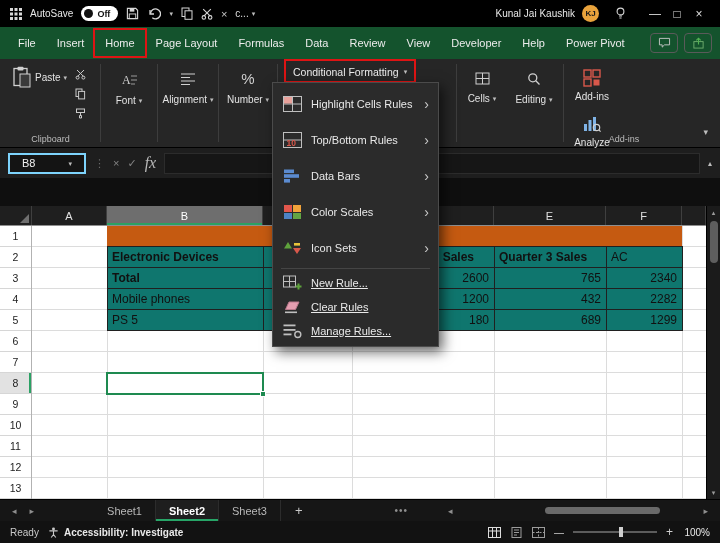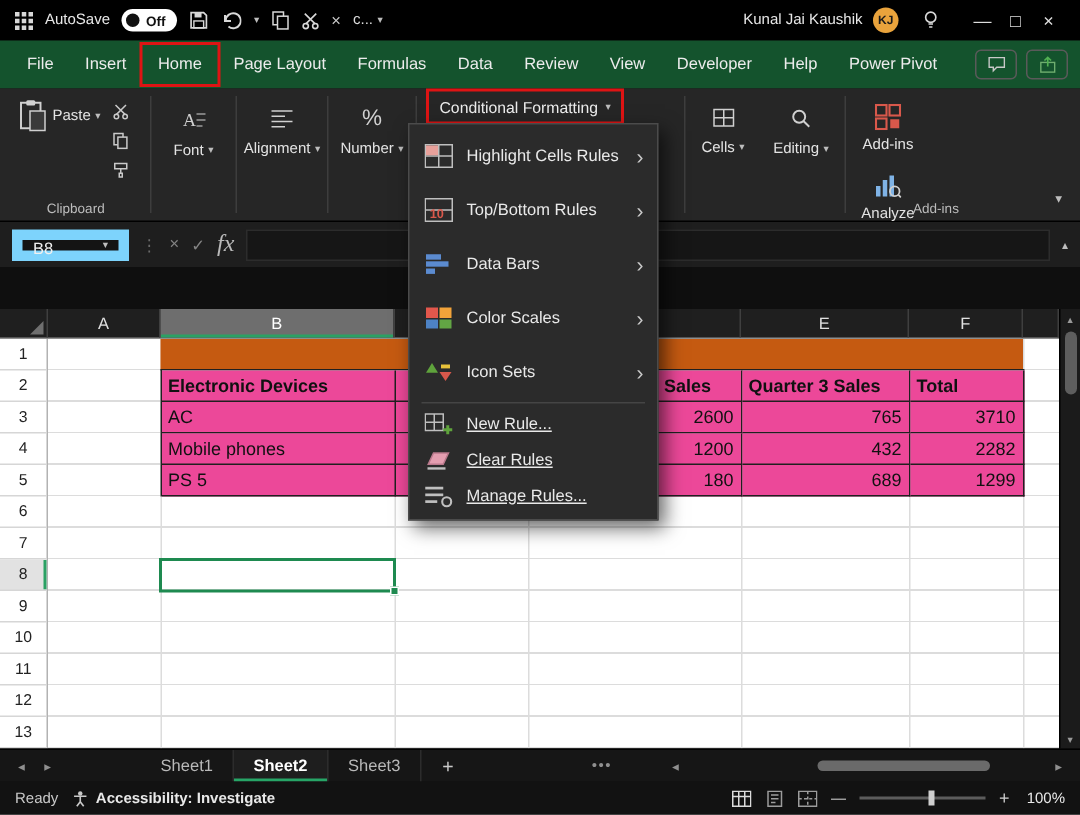--- a/index.html
+++ b/index.html
@@ -38,21 +38,21 @@
   .clabel{font-size:10px;color:#e3e3e3;display:flex;align-items:center;gap:3px;white-space:nowrap}
   .g-styles{width:176px;align-items:flex-start;padding:3px 0 0 10px}
   .cf-btn{position:relative;display:flex;align-items:center;gap:5px;font-size:10.5px;color:#ececec;height:19px;padding:0 4px;white-space:nowrap}
   .cf-btn::after{content:"";position:absolute;left:-5px;top:-3px;right:-5px;bottom:-2px;border:2px solid #DE1414}
   .big-btn{width:54px;display:flex;flex-direction:column;align-items:center;gap:4px;padding-top:10px;font-size:10px;color:#e3e3e3;text-align:center;line-height:1.15}
   .g-addins{width:118px;flex-direction:column;align-items:flex-start;gap:2px}
   .ribbon-collapse{position:absolute;right:12px;bottom:10px;color:#bdbdbd;font-size:9px}
 
   
   .formulabar{position:absolute;top:148px;left:0;width:720px;height:30px;background:#1e1e1e;display:flex;align-items:center;gap:8px;padding:0 8px}
-  .namebox{width:78px;height:21px;background:#141414;border:7px solid #7dd3fc;display:flex;padding:0 7px;font-size:11px;color:#f0f0f0}
+  .namebox{width:78px;height:21px;background:#141414;border:2px solid #7dd3fc;display:flex;align-items:center;padding:0 12px;font-size:11px;color:#f0f0f0}
   .namebox .chev{margin-left:auto}
   .fb-sep{color:#6a6a6a;font-size:11px}
   .fb-ico{color:#848484;font-size:11px}
   .fx{font-style:italic;font-family:"Liberation Serif",serif;font-size:16px;color:#b9b9b9}
   .fb-input{flex:1;height:21px;background:#161616;border:1px solid #2c2c2c}
   .fb-collapse{color:#bdbdbd;font-size:8px}
 
   
   .grid{position:absolute;top:206px;left:0;width:706px;height:293px;background:#fff}
   .colheaders{position:absolute;top:0;left:0;width:706px;height:20px;background:#1f1f1f;display:flex;border-bottom:1px solid #8f8f8f}
@@ -60,21 +60,21 @@
   .corner::after{content:"";position:absolute;right:2px;bottom:2px;border-left:9px solid transparent;border-bottom:9px solid #6f6f6f}
   .colh{height:100%;border-right:1px solid #3f3f3f;display:flex;align-items:center;justify-content:center;font-size:11px;color:#e0e0e0}
   .colh.sel{background:#6e6e6e;box-shadow:inset 0 -2px 0 #2BA164;color:#fff}
   .rowheaders{position:absolute;top:20px;left:0;width:32px;height:273px;background:#fff;border-right:1px solid #b2b2b2}
   .rowh{height:21px;border-bottom:1px solid #d6d6d6;display:flex;align-items:center;justify-content:center;font-size:10.5px;color:#222}
   .rowh.sel{background:#e2e2e2;box-shadow:inset -2px 0 0 #2BA164}
   .cells{position:absolute;top:20px;left:32px;width:674px;height:273px;background-image:repeating-linear-gradient(to bottom,transparent 0 20px,#dcdcdc 20px 21px)}
   .vline{position:absolute;top:0;bottom:0;width:1px;background:#dcdcdc}
   .banner{position:absolute;left:75px;top:0;width:575px;height:20px;background:#C55A11}
   .xtable{position:absolute;left:75px;top:20px;width:576px;display:grid;grid-template-columns:156px 89px 142px 112px 76px;grid-auto-rows:21px;border-top:1px solid #202020;border-left:1px solid #202020;font-size:12px;color:#111;background:#fff}
-  .tcell{border-right:1px solid #202020;border-bottom:1px solid #202020;display:flex;align-items:center;padding:0 4px;white-space:nowrap;overflow:hidden;background:#ec4899}
+  .tcell{border-right:1px solid #202020;border-bottom:1px solid #202020;display:flex;align-items:center;padding:0 4px;white-space:nowrap;overflow:hidden;background:#0f766e}
   .tcell.hdr{font-weight:bold}
   .tcell.num{justify-content:flex-end;padding-right:5px}
   .tcell.frag{justify-content:flex-end;padding-right:20px}
   .selection{position:absolute;left:74px;top:146px;width:158px;height:23px;border:2px solid #1E8A50;z-index:5}
   .fillhandle{position:absolute;right:-4px;bottom:-4px;width:6px;height:6px;background:#1E8A50;border:1px solid #fff}
   .vscroll{position:absolute;top:206px;right:0;width:14px;height:293px;background:#1b1b1b;border-left:1px solid #000}
   .vs-arrow{height:13px;display:flex;align-items:center;justify-content:center;color:#9a9a9a;font-size:7px}
   .vs-arrow.bottom{position:absolute;bottom:0;left:0;right:0}
   .vs-thumb{position:absolute;top:15px;left:3px;width:8px;height:42px;background:#5e5e5e;border-radius:4px}
 
@@ -372,27 +372,27 @@
       <div class="vline" style="left:320px"></div>
       <div class="vline" style="left:462px"></div>
       <div class="vline" style="left:574px"></div>
       <div class="vline" style="left:650px"></div>
       <div class="banner"></div>
       <div class="xtable">
         <div class="tcell hdr">Electronic Devices</div>
         <div class="tcell hdr"></div>
         <div class="tcell hdr frag">Sales</div>
         <div class="tcell hdr">Quarter 3 Sales</div>
+        <div class="tcell">AC</div>
+
         <div class="tcell hdr">Total</div>
-
-        <div class="tcell">AC</div>
         <div class="tcell"></div>
         <div class="tcell num">2600</div>
         <div class="tcell num">765</div>
-        <div class="tcell num">3710</div>
+        <div class="tcell num">2340</div>
 
         <div class="tcell">Mobile phones</div>
         <div class="tcell"></div>
         <div class="tcell num">1200</div>
         <div class="tcell num">432</div>
         <div class="tcell num">2282</div>
 
         <div class="tcell">PS 5</div>
         <div class="tcell"></div>
         <div class="tcell num">180</div>

